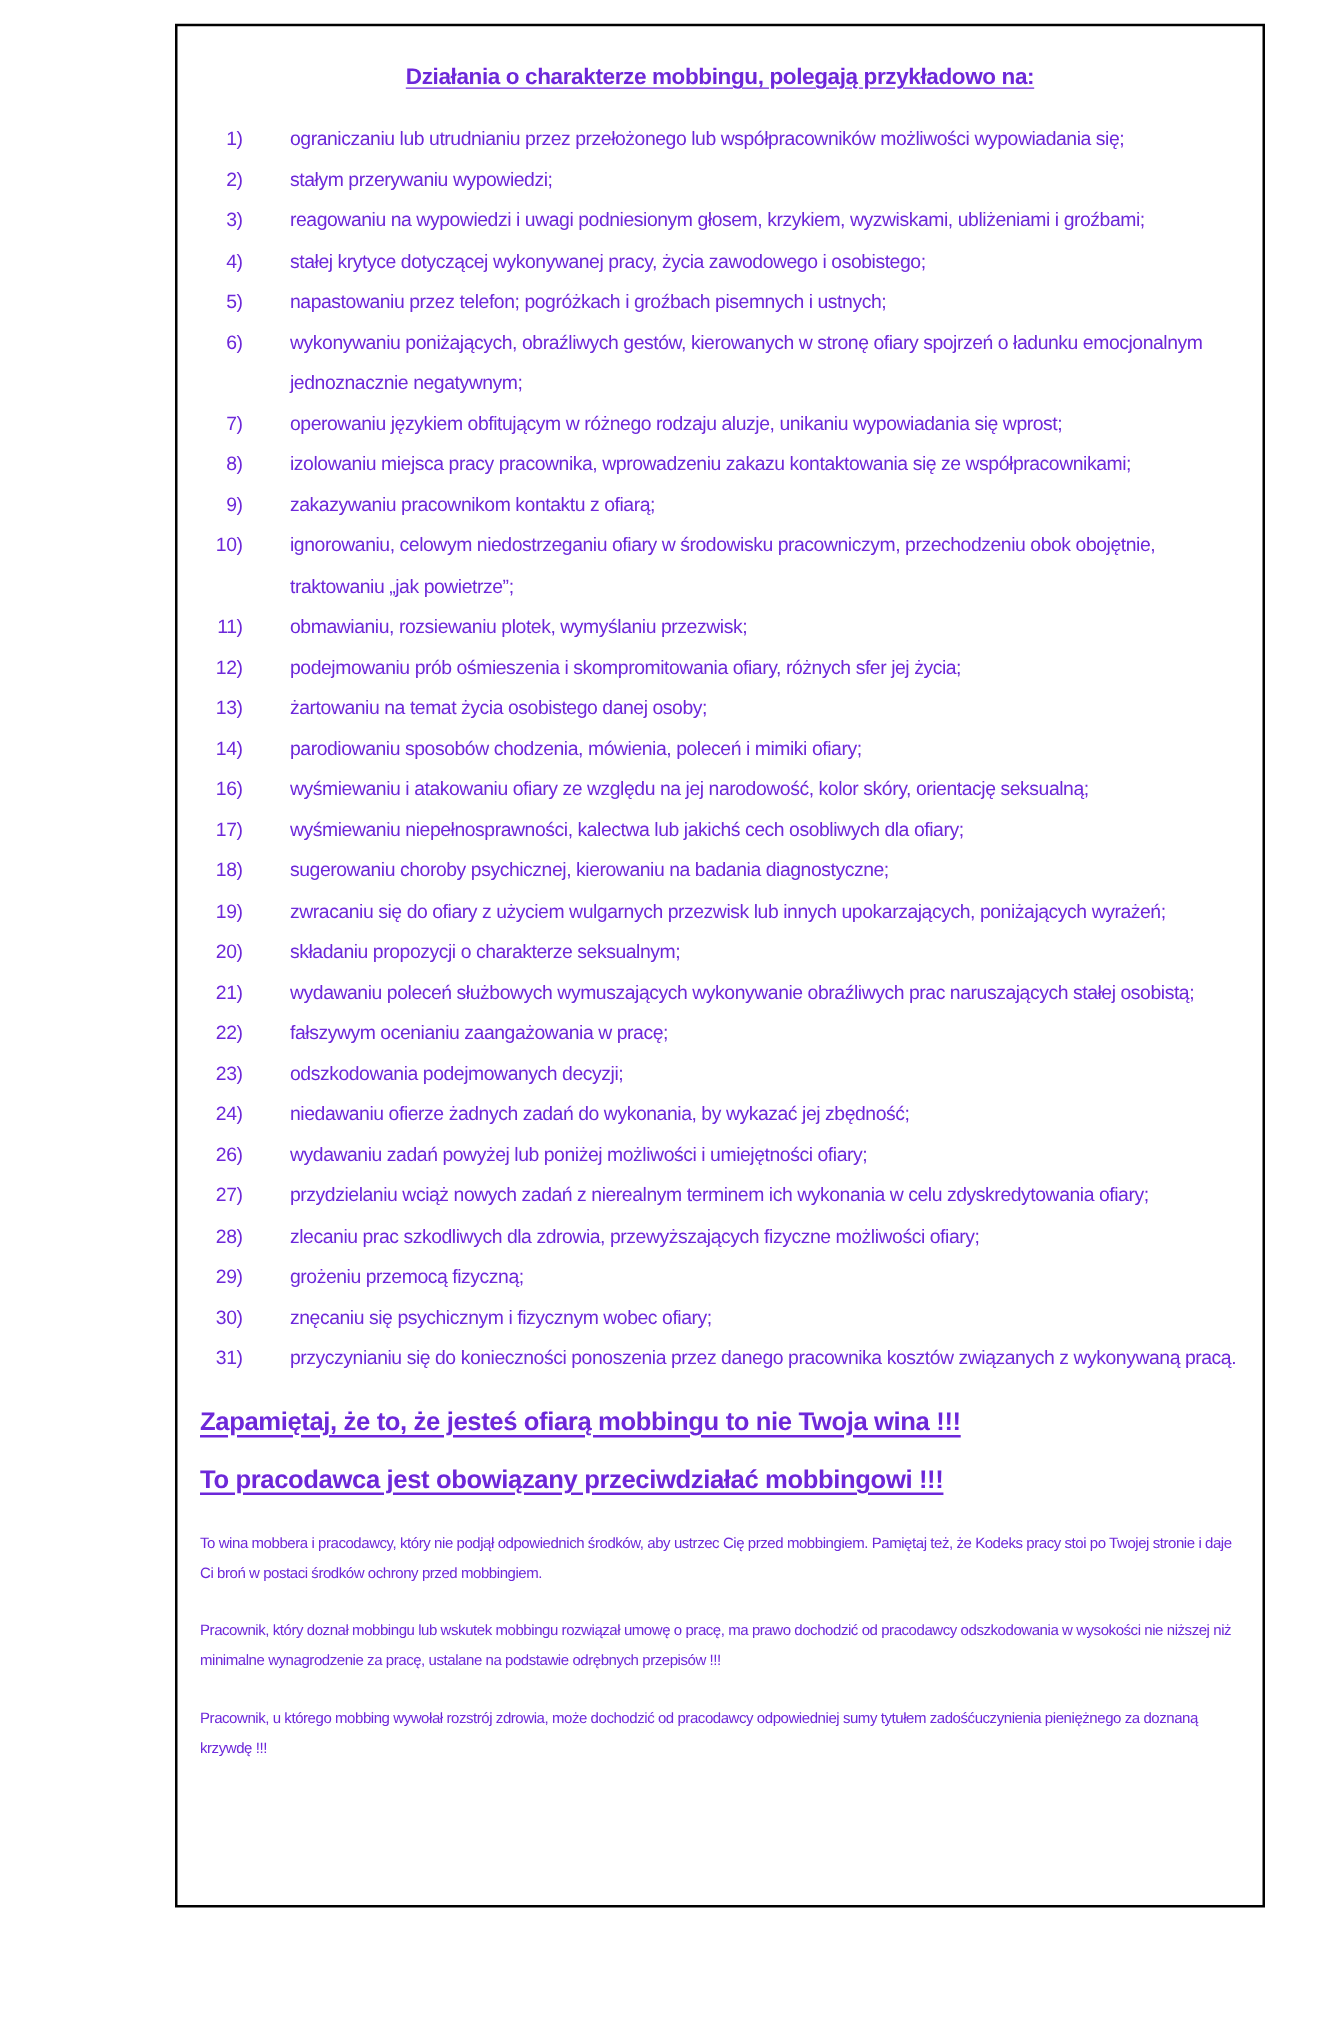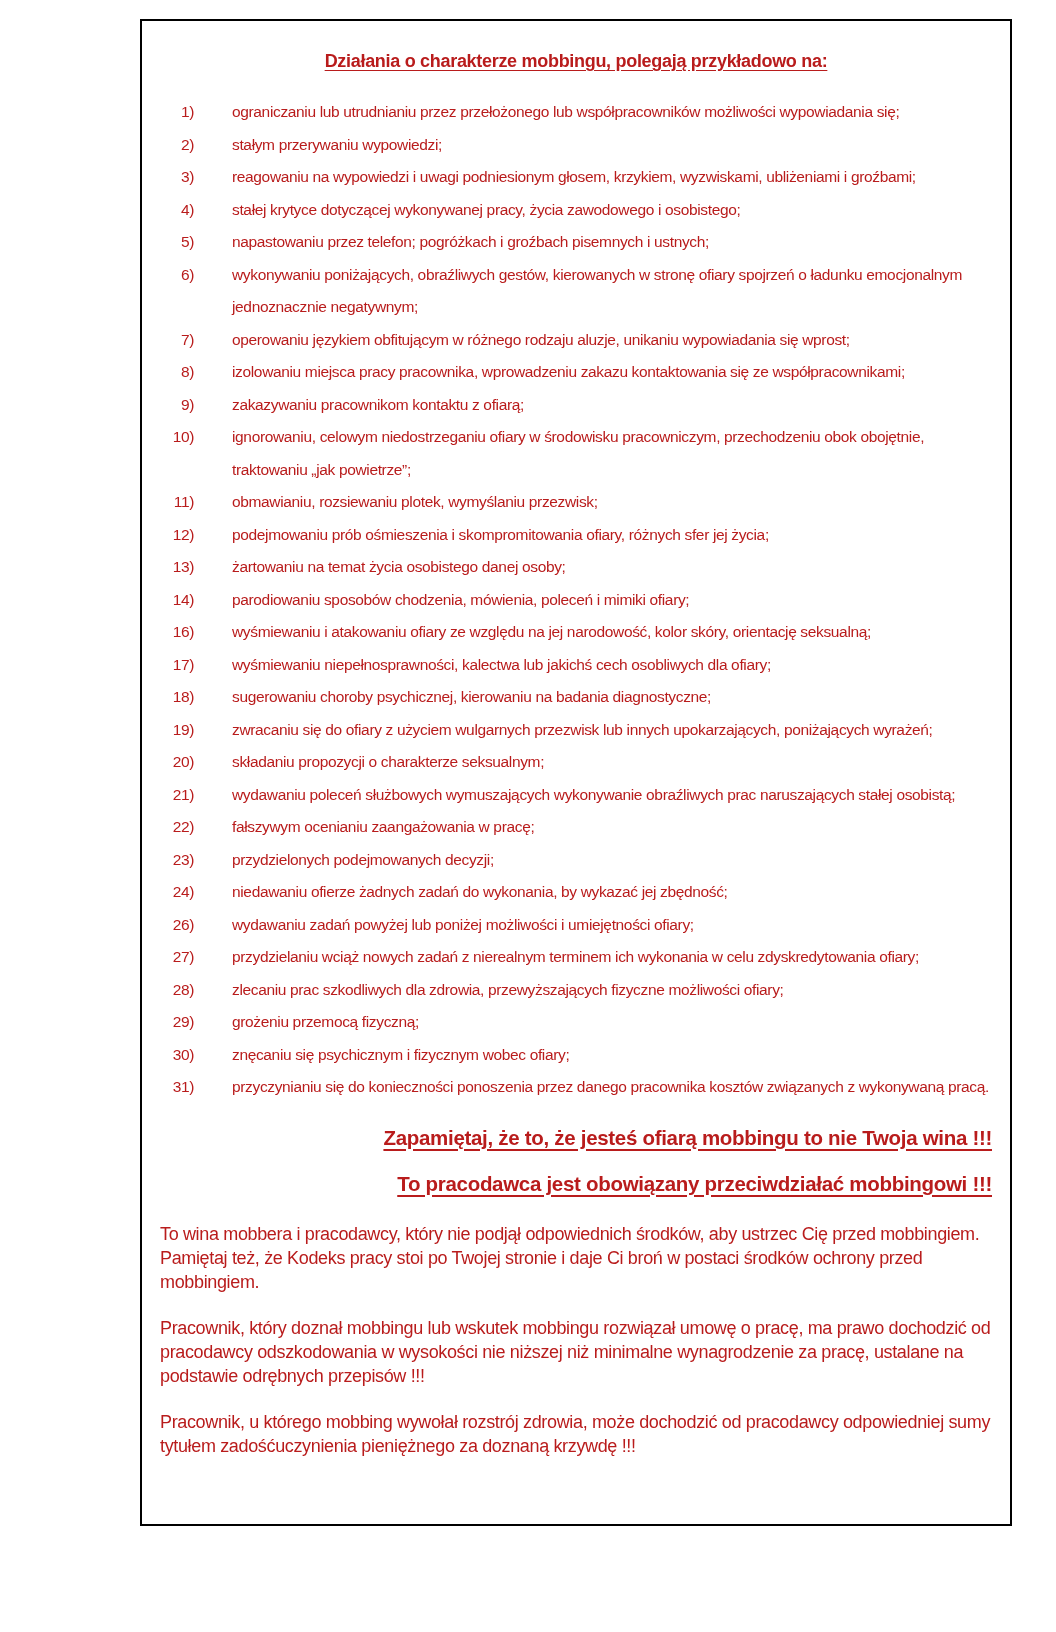--- a/index.html
+++ b/index.html
@@ -6,21 +6,21 @@
     margin: 0;
     padding: 0;
     background: #ffffff;
   }
   .screen {
     position: relative;
     width: 948px;
     height: 1632px;
     background: #ffffff;
     font-family: "Liberation Sans", "DejaVu Sans", sans-serif;
-    color: #b91c1c;
+    color: #6d28d9;
   }
   .doc-border {
     position: absolute;
     left: 140px;
     top: 19px;
     width: 872px;
     height: 1507px;
     border: 2px solid #000000;
     box-sizing: border-box;
     padding: 26px 18px 0 18px;
@@ -50,35 +50,35 @@
     flex: 0 0 30px;
     text-align: right;
     margin-right: 10px;
     white-space: nowrap;
   }
   .list-row .txt {
     flex: 1 1 auto;
     margin-left: 28px;
   }
   .banner {
-    text-align: right;
+    text-align: left;
     font-size: 20.5px;
     font-weight: 700;
     letter-spacing: -0.3px;
     margin: 22px 0 0 0;
   }
   .banner .banner-text {
     text-decoration: underline;
     text-underline-offset: 4px;
   }
   .doc-paragraphs {
     margin-top: 26px;
   }
   .doc-paragraph {
-    font-size: 18px;
+    font-size: 12px;
     line-height: 24px;
     letter-spacing: -0.35px;
     margin: 0 0 22px 0;
   }
 </style>
 </head>
 <body>
 
 <div class="screen">
   <div class="doc-border">
@@ -165,21 +165,21 @@
         <div class="list-row">
           <span class="num">21)</span>
           <span class="txt">wydawaniu poleceń służbowych wymuszających wykonywanie obraźliwych prac naruszających stałej osobistą;</span>
         </div>
         <div class="list-row">
           <span class="num">22)</span>
           <span class="txt">fałszywym ocenianiu zaangażowania w pracę;</span>
         </div>
         <div class="list-row">
           <span class="num">23)</span>
-          <span class="txt">przydzielonych podejmowanych decyzji;</span>
+          <span class="txt">odszkodowania podejmowanych decyzji;</span>
         </div>
         <div class="list-row">
           <span class="num">24)</span>
           <span class="txt">niedawaniu ofierze żadnych zadań do wykonania, by wykazać jej zbędność;</span>
         </div>
         <div class="list-row">
           <span class="num">26)</span>
           <span class="txt">wydawaniu zadań powyżej lub poniżej możliwości i umiejętności ofiary;</span>
         </div>
         <div class="list-row">

